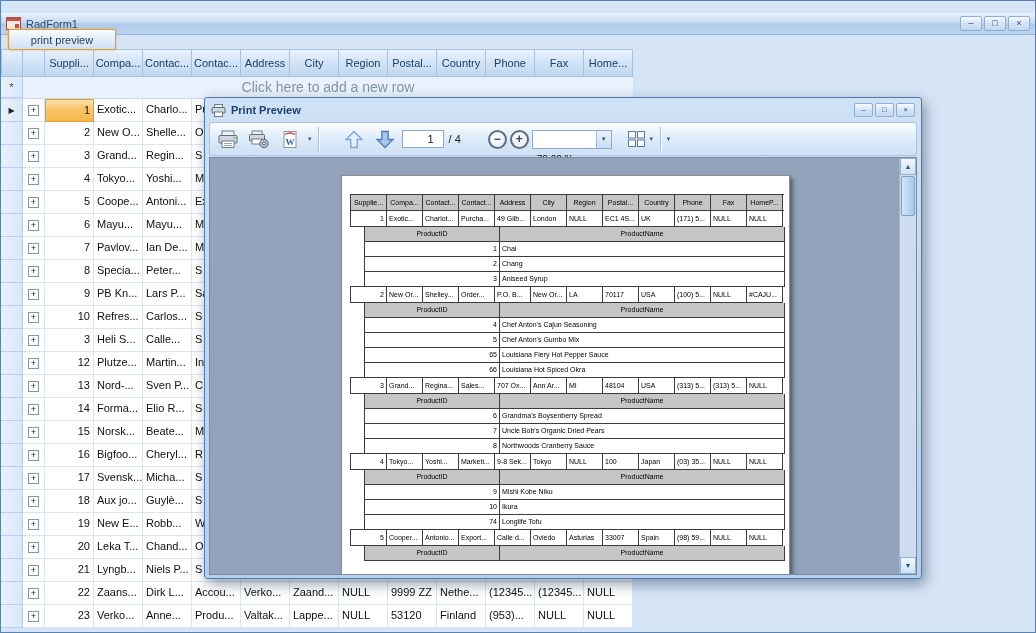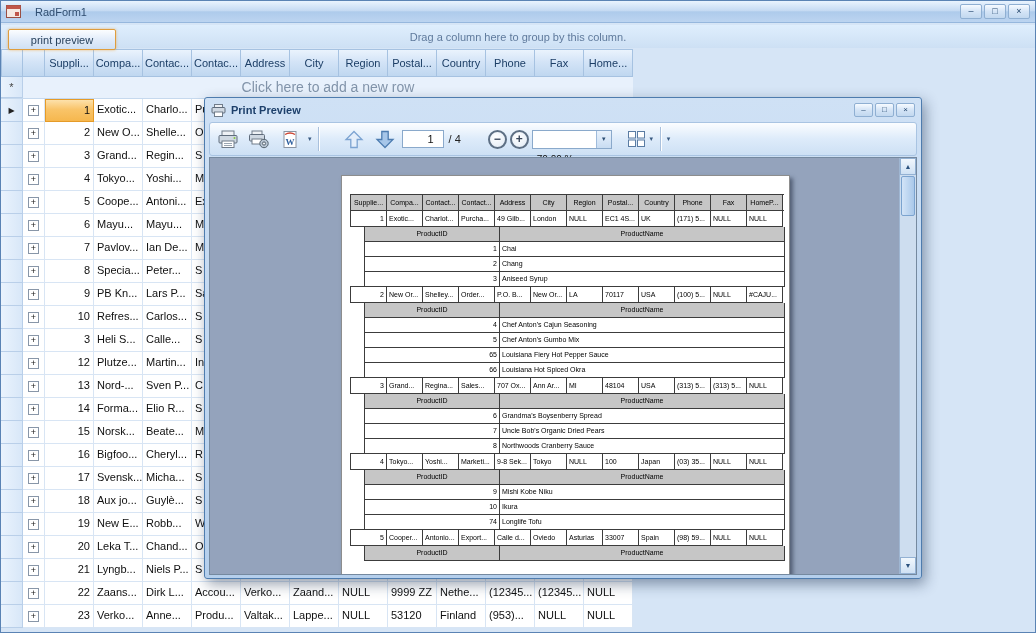--- a/index.html
+++ b/index.html
@@ -2,24 +2,24 @@
 <html><head>
 <meta charset="utf-8">
 <style>
   * { box-sizing: border-box; }
   body { margin: 0; font-family: "Liberation Sans", sans-serif; background: #ffffff; }
 
   .screen { position: relative; width: 1036px; height: 633px; overflow: hidden;
             background: #d6e5f6; border: 1px solid #5a83b4; }
 
   
-  .titlebar { position: absolute; left: 0; top: 0; width: 100%; height: 22px;
+  .titlebar { position: absolute; left: 0; top: 12px; width: 100%; height: 22px;
               background: linear-gradient(180deg, #e9f3fe 0%, #c6dbf3 45%, #aecbeb 52%, #bcd4f0 100%);
               border-bottom: 1px solid #96b7dd; display: flex; align-items: center;
-              padding: 0 5px; gap: 14px; }
+              padding: 0 5px; gap: 5px; }
   .title-text { font-size: 11px; color: #2f4d70; }
   .winbtns { margin-left: auto; display: flex; gap: 2px; }
   .winbtn { width: 22px; height: 15px; border: 1px solid #8fafd2; border-radius: 2px;
             background: linear-gradient(#f7fbff, #d4e4f6 50%, #c2d8ef);
             color: #25486e; font-size: 9px; line-height: 13px; text-align: center; cursor: default; }
 
   .client { position: absolute; left: 0; top: 22px; right: 0; bottom: 0; }
 
   
   .group-panel { position: absolute; left: 0; top: 2px; width: 100%; height: 23px;
@@ -146,23 +146,20 @@
     <span class="title-text">RadForm1</span>
     <div class="winbtns">
       <div class="winbtn">–</div>
       <div class="winbtn">□</div>
       <div class="winbtn">×</div>
     </div>
   </div>
 
   <div class="client">
 
-    <div class="group-panel">
-      <span class="group-hint">Drag a column here to group by this column.</span>
-    </div>
 
     <button class="btn-print-preview">print preview</button>
 
     <div class="grid-header">
       <div class="ghcorner"></div>
       <div class="ghcorner"></div>
 
     <div class="ghc">Suppli...</div>
         <div class="ghc">Compa...</div>
         <div class="ghc">Contac...</div>

